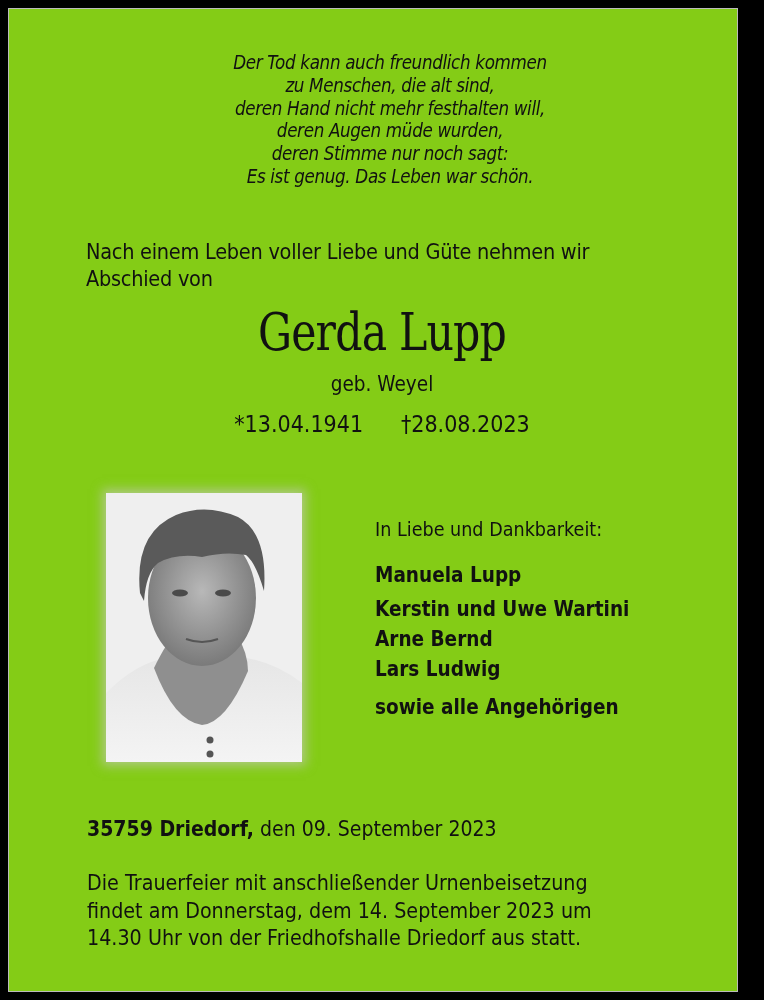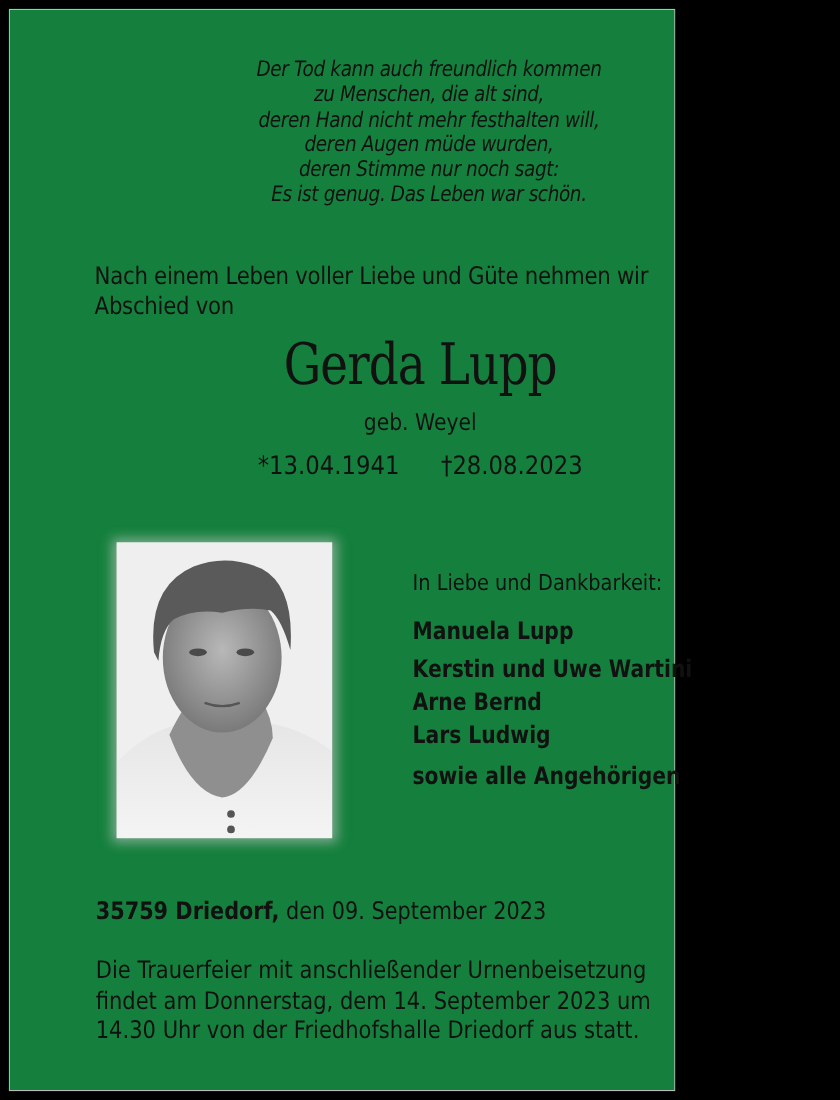--- a/index.html
+++ b/index.html
@@ -3,22 +3,22 @@
   <meta charset="utf-8">
   <style>
     html, body { margin: 0; padding: 0; }
     body {
       width: 764px; height: 1000px; background: #000;
       position: relative; overflow: hidden;
       font-family: "Liberation Sans", "DejaVu Sans", sans-serif;
       color: #111;
     }
     .card {
-      position: absolute; left: 8px; top: 8px; width: 606px; height: 984px;
-      background: #15803d; box-shadow: inset 0 0 0 1px #bbb; text-decoration: underline;
+      position: absolute; left: 8px; top: 8px; width: 730px; height: 984px;
+      background: #84cc16; box-shadow: inset 0 0 0 1px #bbb; text-decoration: underline;
     }
     .poem {
       position: absolute; left: 0; top: 44px; width: 764px; text-align: center;
       font-style: italic; font-size: 19.5px; line-height: 22.8px;
       letter-spacing: -0.4px; font-family: "DejaVu Sans", sans-serif;
       transform: scaleX(0.86); transform-origin: 382px 0;
     }
     .poem div { white-space: nowrap; }
     .intro {
       position: absolute; left: 86px; top: 238px; width: 620px;

